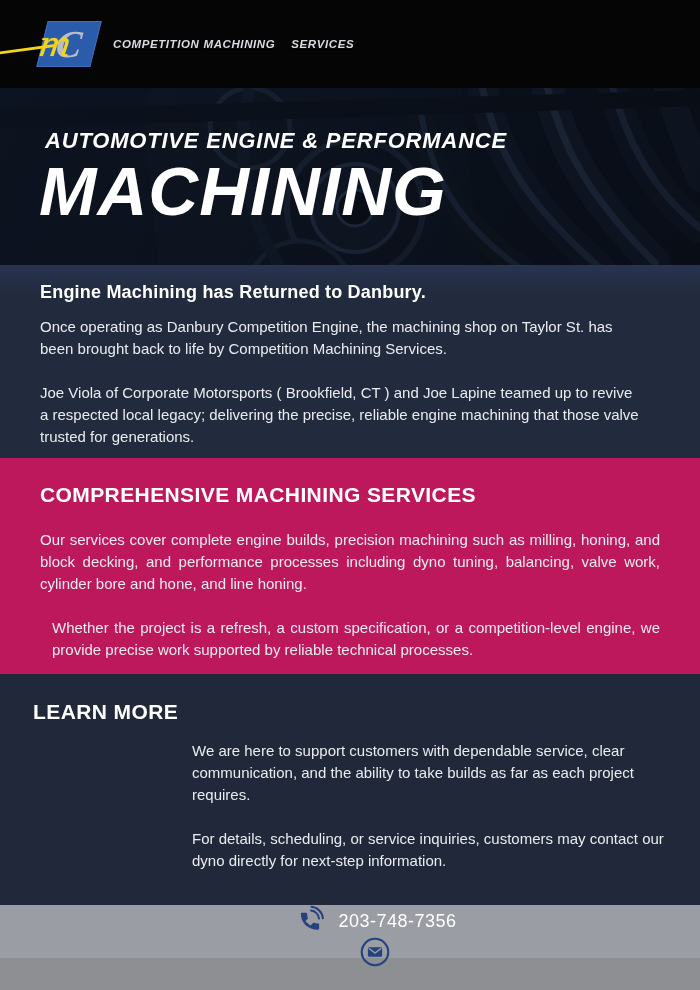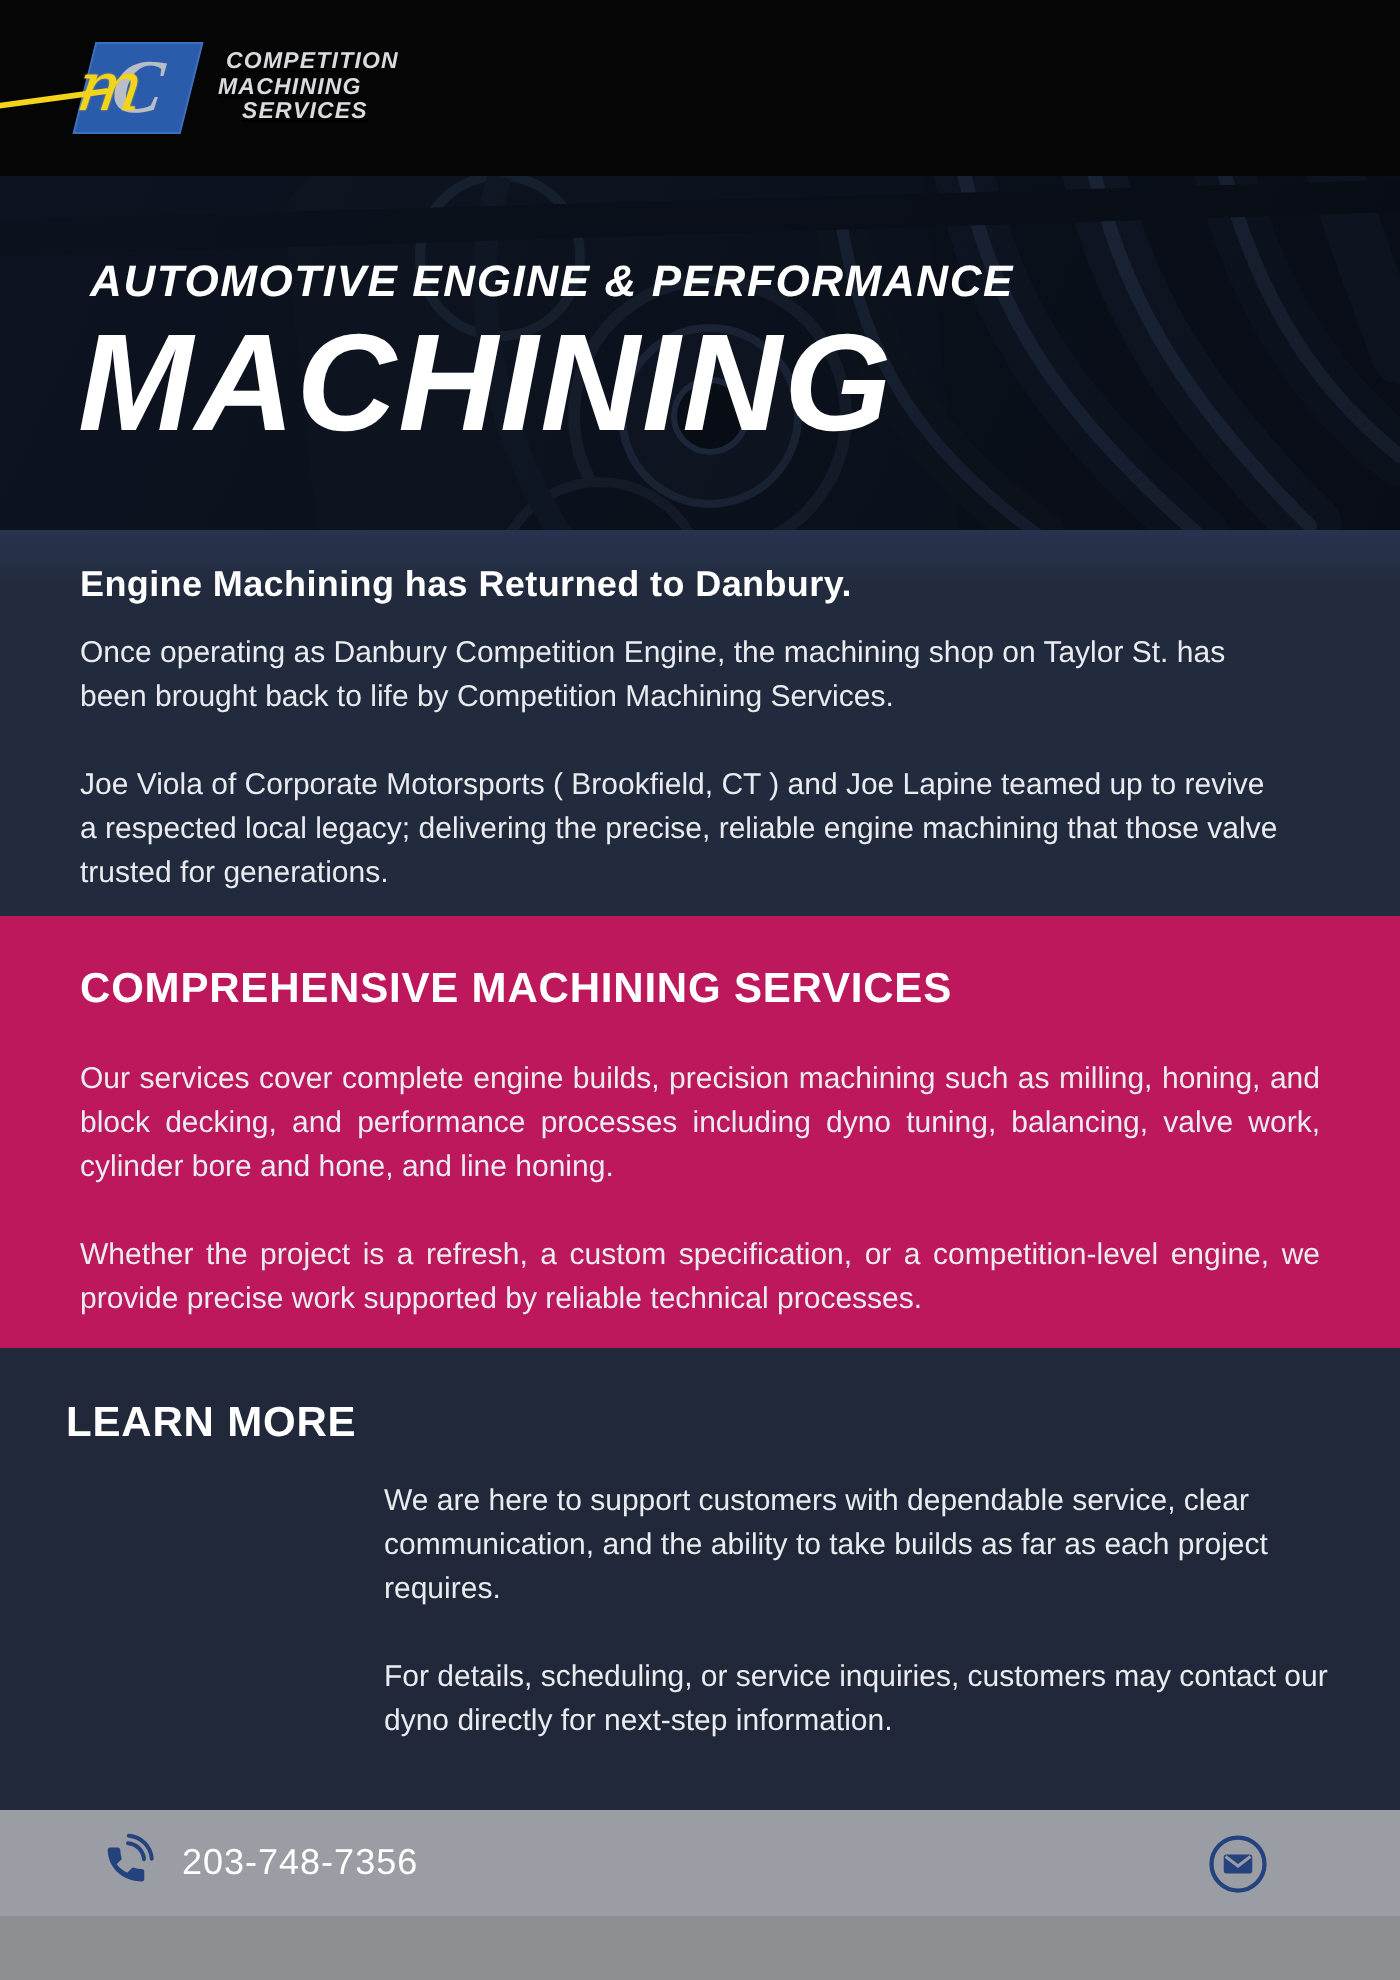--- a/index.html
+++ b/index.html
@@ -51,21 +51,21 @@
   }
   .logo-swash {
     position: absolute;
     left: -46px; top: 26px;
     width: 58px; height: 3px;
     background: #f4d31b;
     transform: rotate(-8deg);
     z-index: 3;
     border-radius: 2px;
   }
-  .logo-text { display: flex; flex-direction: column; line-height: 1.08; text-decoration: underline; }
+  .logo-text { display: flex; flex-direction: row; line-height: 1.08; text-decoration: underline; }
   .logo-text span {
     font-style: italic;
     font-weight: bold;
     font-size: 11.5px;
     letter-spacing: 0.6px;
     color: #d9dbe0;
   }
   .logo-text span:nth-child(1) { margin-left: 8px; }
   .logo-text span:nth-child(2) { margin-left: 4px; }
   .logo-text span:nth-child(3) { margin-left: 16px; }
@@ -129,21 +129,21 @@
     padding: 25px 40px 0 40px;
   }
   .services h2 {
     color: #ffffff;
     font-size: 21px;
     font-weight: bold;
     letter-spacing: 0.4px;
     margin-bottom: 22px;
   }
   .services p { max-width: 620px; text-align: justify; }
-  .services p + p { margin-top: 22px; }
+  .services p + p { margin-top: 22px; margin-left: 12px; }
 
   
   .learn {
     height: 231px;
     background: #202839;
     padding-top: 26px;
   }
   .learn h2 {
     color: #ffffff;
     font-size: 21px;
@@ -155,22 +155,23 @@
   .learn .learn-body { margin-left: 192px; width: 472px; }
   .learn p + p { margin-top: 22px; }
 
   
   .contactbar {
     height: 53px;
     background: #9b9da4;
     display: flex;
     align-items: center;
     justify-content: space-between;
-    padding-left: 46px;
+    padding-left: 116px;
     padding-right: 66px;
+    flex-direction: column;
   }
   .contact-item {
     display: flex;
     align-items: center;
     gap: 13px;
     cursor: pointer;
   }
   .contact-item .ctext {
     color: #ffffff;
     font-size: 18px;

